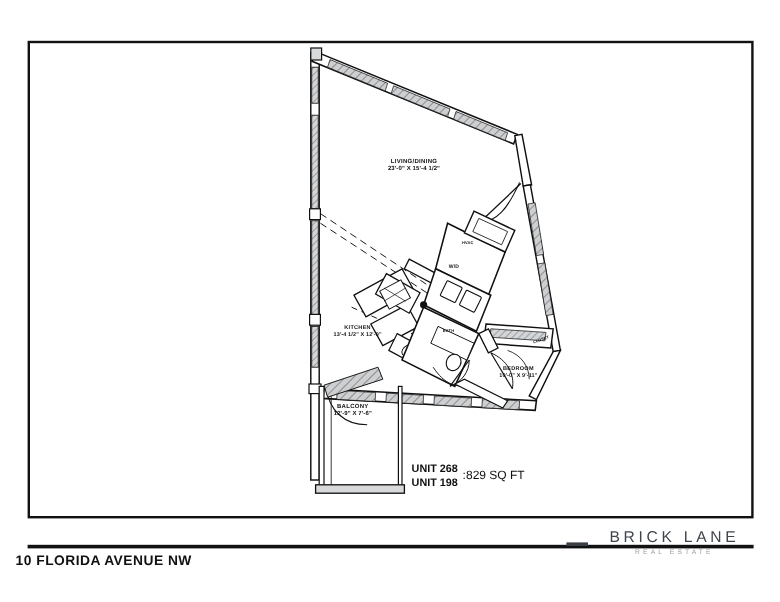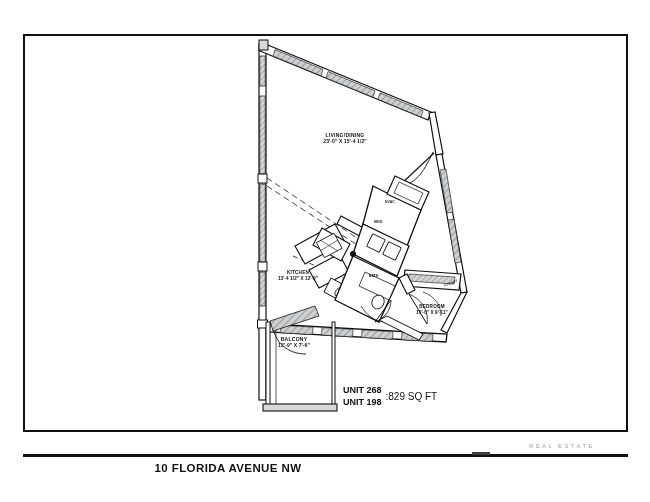--- a/index.html
+++ b/index.html
@@ -16,22 +16,22 @@
     border:2px solid #111;box-sizing:border-box;background:#fff;
   }
 
   
   .footer-rule{
     position:absolute;left:23px;top:454px;width:605px;height:0;
     border-top:3px solid #111;
   }
 
   .sheet-title{
-    position:absolute;left:28px;top:462px;width:400px;
-    text-align:center;
+    position:absolute;left:13px;top:462px;width:400px;
+    text-align:left;
     font-size:11.5px;font-weight:bold;letter-spacing:.4px;color:#111;
     font-family:"Liberation Sans", sans-serif;
   }
 
   
   .brand{
     position:absolute;left:492px;top:440px;width:140px;text-align:center;
   }
   .brand-dash{
     position:absolute;left:472px;top:452px;width:18px;height:0;
@@ -275,16 +275,17 @@
     </div>
     <div class="unitsqft">:829 SQ FT</div>
   </div>
 
   <div class="footer-rule"></div>
 
   <div class="sheet-title">10 FLORIDA AVENUE NW</div>
 
   <div class="brand-dash"></div>
   <div class="brand">
+    <div class="brand-name">BRICK LANE</div>
     <div class="brand-sub">REAL ESTATE</div>
   </div>
 
 </div>
 
 </body></html>

